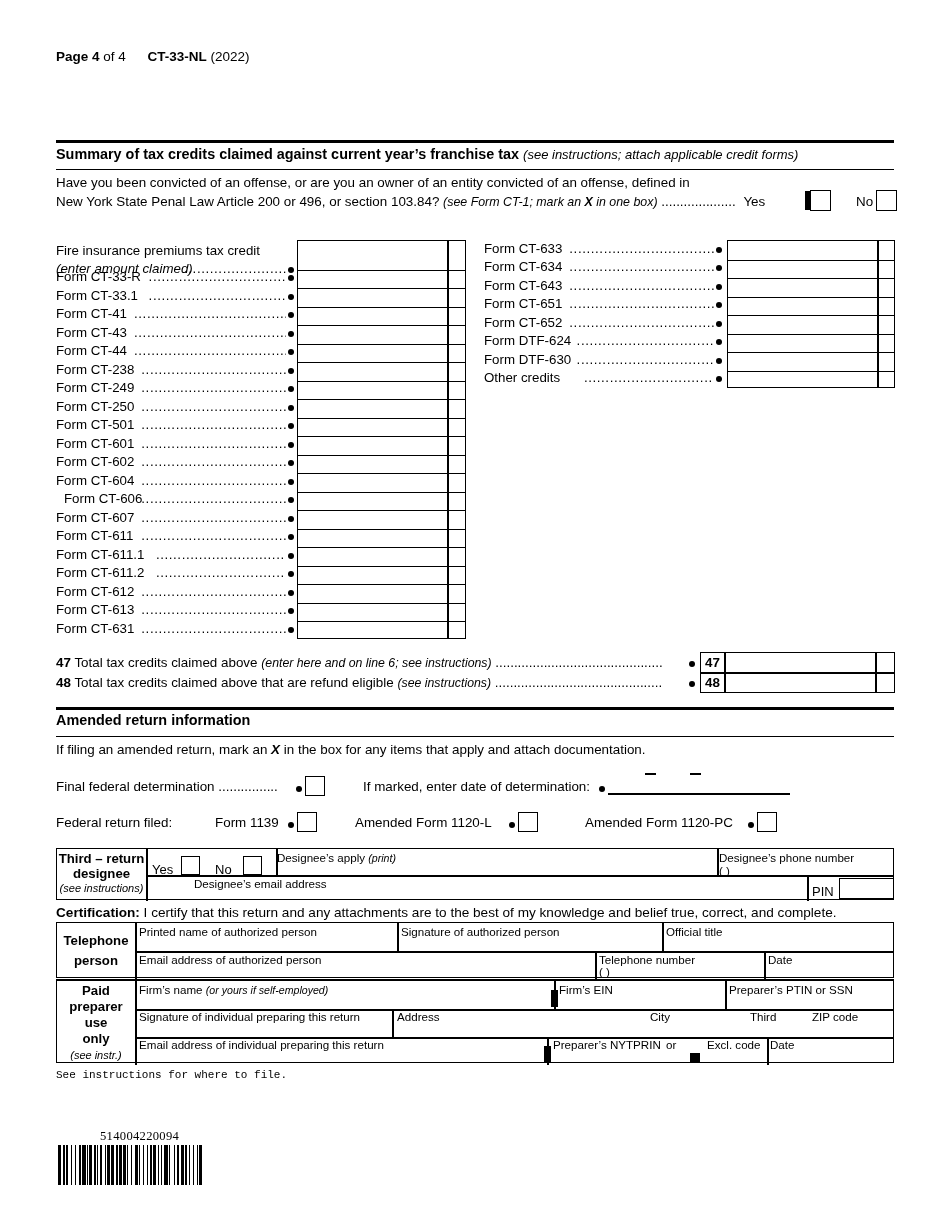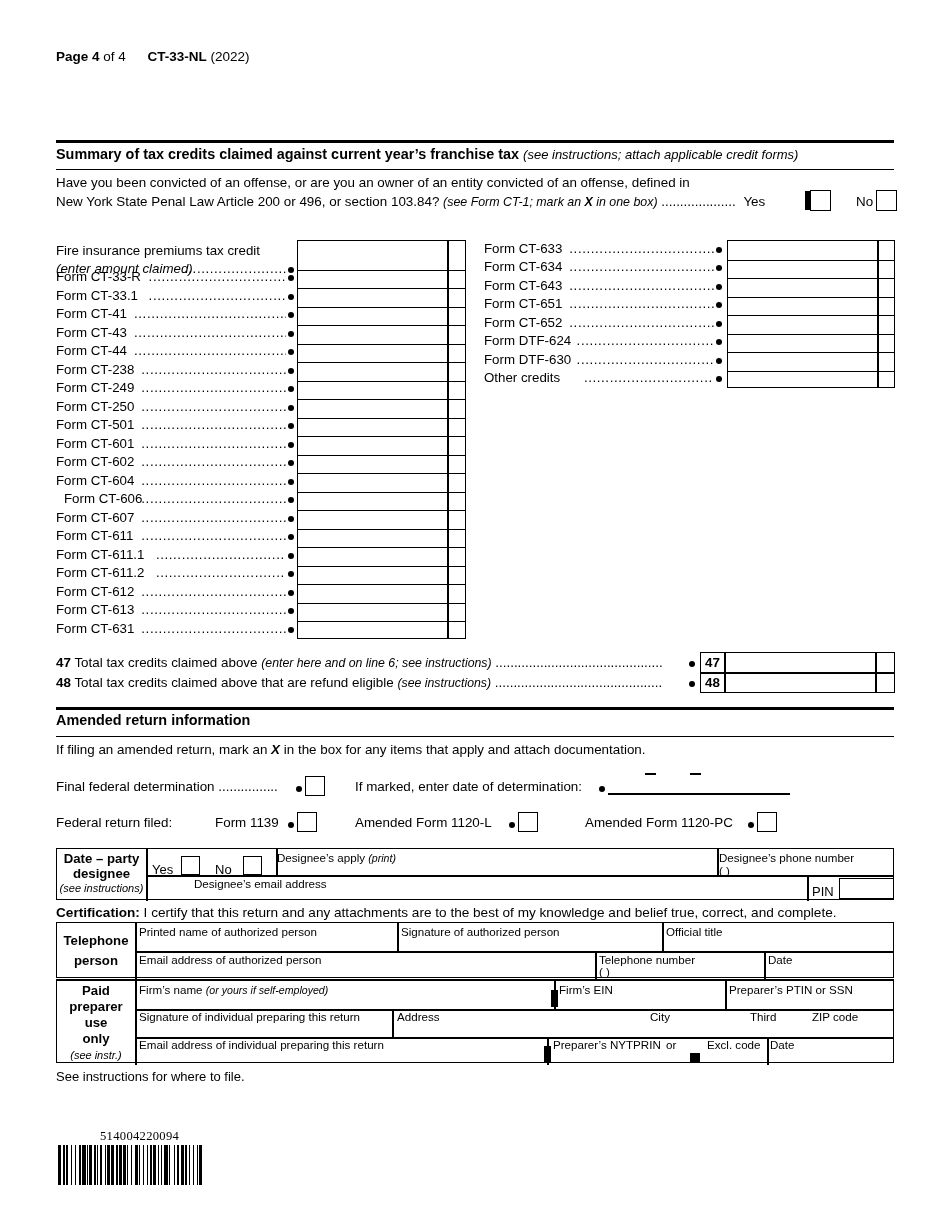--- a/index.html
+++ b/index.html
@@ -284,21 +284,21 @@
     <span>If filing an amended return, mark an </span><b class="i">X</b><span> in the box for any items that apply and attach documentation.</span>
   </div>
 
   <div class="para" style="left:56px; top:779px;">
     <span>Final federal determination</span>
     <span>................</span>
   </div>
   <div class="bullet" style="left:296px; top:786px;"></div>
   <div class="cbox" style="left:305px; top:776px; width:20px; height:20px;"></div>
 
-  <div class="para" style="left:355px; top:779px;">If marked, enter date of determination:</div>
+  <div class="para" style="left:363px; top:779px;">If marked, enter date of determination:</div>
   <div class="bullet" style="left:599px; top:786px;"></div>
   <div class="uline" style="left:608px; top:793px; width:182px;"></div>
   <div class="dash" style="left:645px; top:773px;"></div>
   <div class="dash" style="left:690px; top:773px;"></div>
 
   <div class="para" style="left:56px; top:815px;">Federal return filed:</div>
   <div class="para" style="left:215px; top:815px;">Form 1139</div>
   <div class="bullet" style="left:288px; top:822px;"></div>
   <div class="cbox" style="left:297px; top:812px; width:20px; height:20px;"></div>
 
@@ -312,21 +312,21 @@
 
   <div class="tbl" style="left:56px; top:848px; width:838px; height:52px;">
     <div class="vl" style="left:89px; top:0; height:52px;"></div>
     <div class="vl" style="left:219px; top:0; height:26px;"></div>
     <div class="vl" style="left:660px; top:0; height:26px;"></div>
     <div class="vl" style="left:750px; top:26px; height:26px;"></div>
     <div class="hl" style="left:89px; right:0; top:26px;"></div>
   </div>
 
   <div class="rowlabel" style="left:58px; top:851px; width:87px;">
-    <div>Date – party</div>
+    <div>Third – return</div>
     <div>designee</div>
     <div class="sm">(see instructions)</div>
   </div>
 
   <div class="t" style="left:152px; top:862px; font-size:13px;">Yes</div>
   <div class="cbox" style="left:181px; top:856px; width:19px; height:19px;"></div>
   <div class="t" style="left:215px; top:862px; font-size:13px;">No</div>
   <div class="cbox" style="left:243px; top:856px; width:19px; height:19px;"></div>
 
   <div class="cellcap" style="left:277px; top:851px;">
@@ -393,21 +393,21 @@
   <div class="cellcap" style="left:812px; top:1010px;">ZIP code</div>
 
   <div class="cellcap" style="left:139px; top:1038px;">Email address of individual preparing this return</div>
   <div class="tick" style="left:544px; top:1046px; width:7px; height:16px;"></div>
   <div class="cellcap" style="left:553px; top:1038px;">Preparer’s NYTPRIN</div>
   <div class="cellcap" style="left:666px; top:1038px;">or</div>
   <div class="tick" style="left:690px; top:1053px; width:10px; height:10px;"></div>
   <div class="cellcap" style="left:707px; top:1038px;">Excl. code</div>
   <div class="cellcap" style="left:770px; top:1038px;">Date</div>
 
-  <div class="t" style="left:56px; top:1069px; font-size:13px;">See instructions for where to file.</div>
+  <div class="t" style="left:56px; top:1069px; font-size:11px;font-family:Liberation Mono, monospace;">See instructions for where to file.</div>
   <div class="bc-num" style="left:100px; top:1129px;font-family:Liberation Serif, serif;">514004220094</div>
   <div class="barcode" id="barcode" style="left:58px; top:1145px;">
       <span style="width: 3.45px; background: rgb(0, 0, 0);"></span>
       <span style="width: 1.15px; background: rgb(255, 255, 255);"></span>
       <span style="width: 2.3px; background: rgb(0, 0, 0);"></span>
       <span style="width: 1.15px; background: rgb(255, 255, 255);"></span>
       <span style="width: 2.3px; background: rgb(0, 0, 0);"></span>
       <span style="width: 2.3px; background: rgb(255, 255, 255);"></span>
       <span style="width: 1.15px; background: rgb(0, 0, 0);"></span>
       <span style="width: 3.45px; background: rgb(255, 255, 255);"></span>

